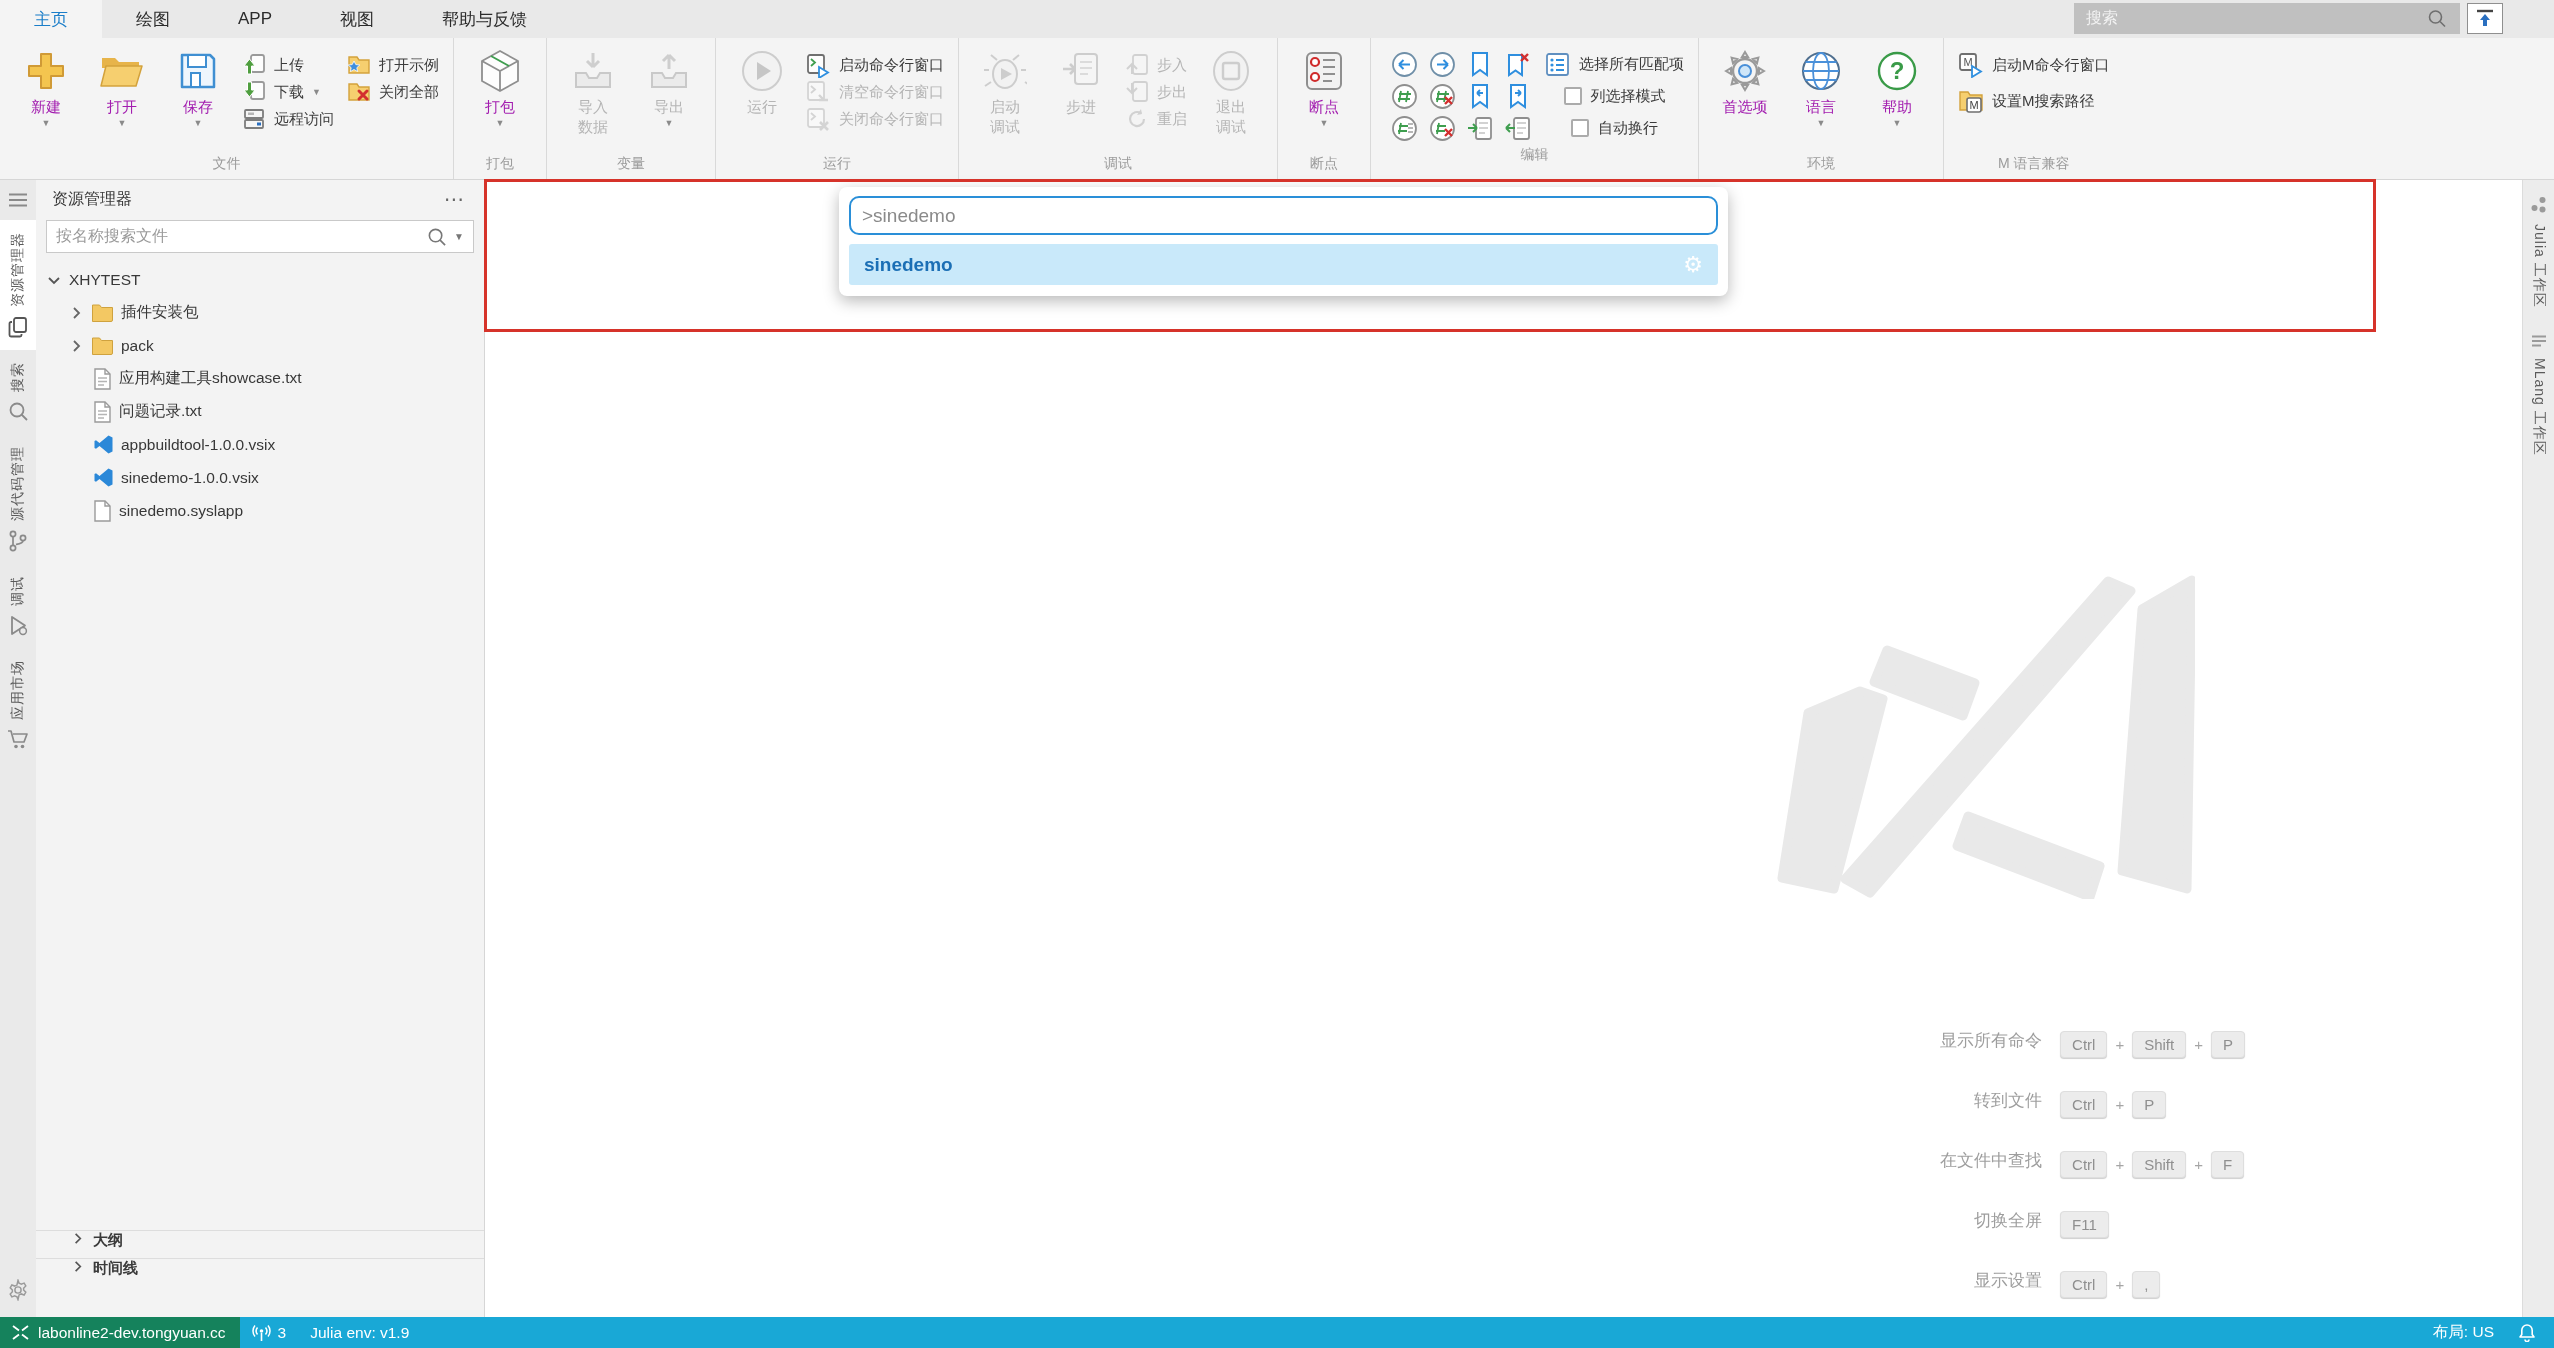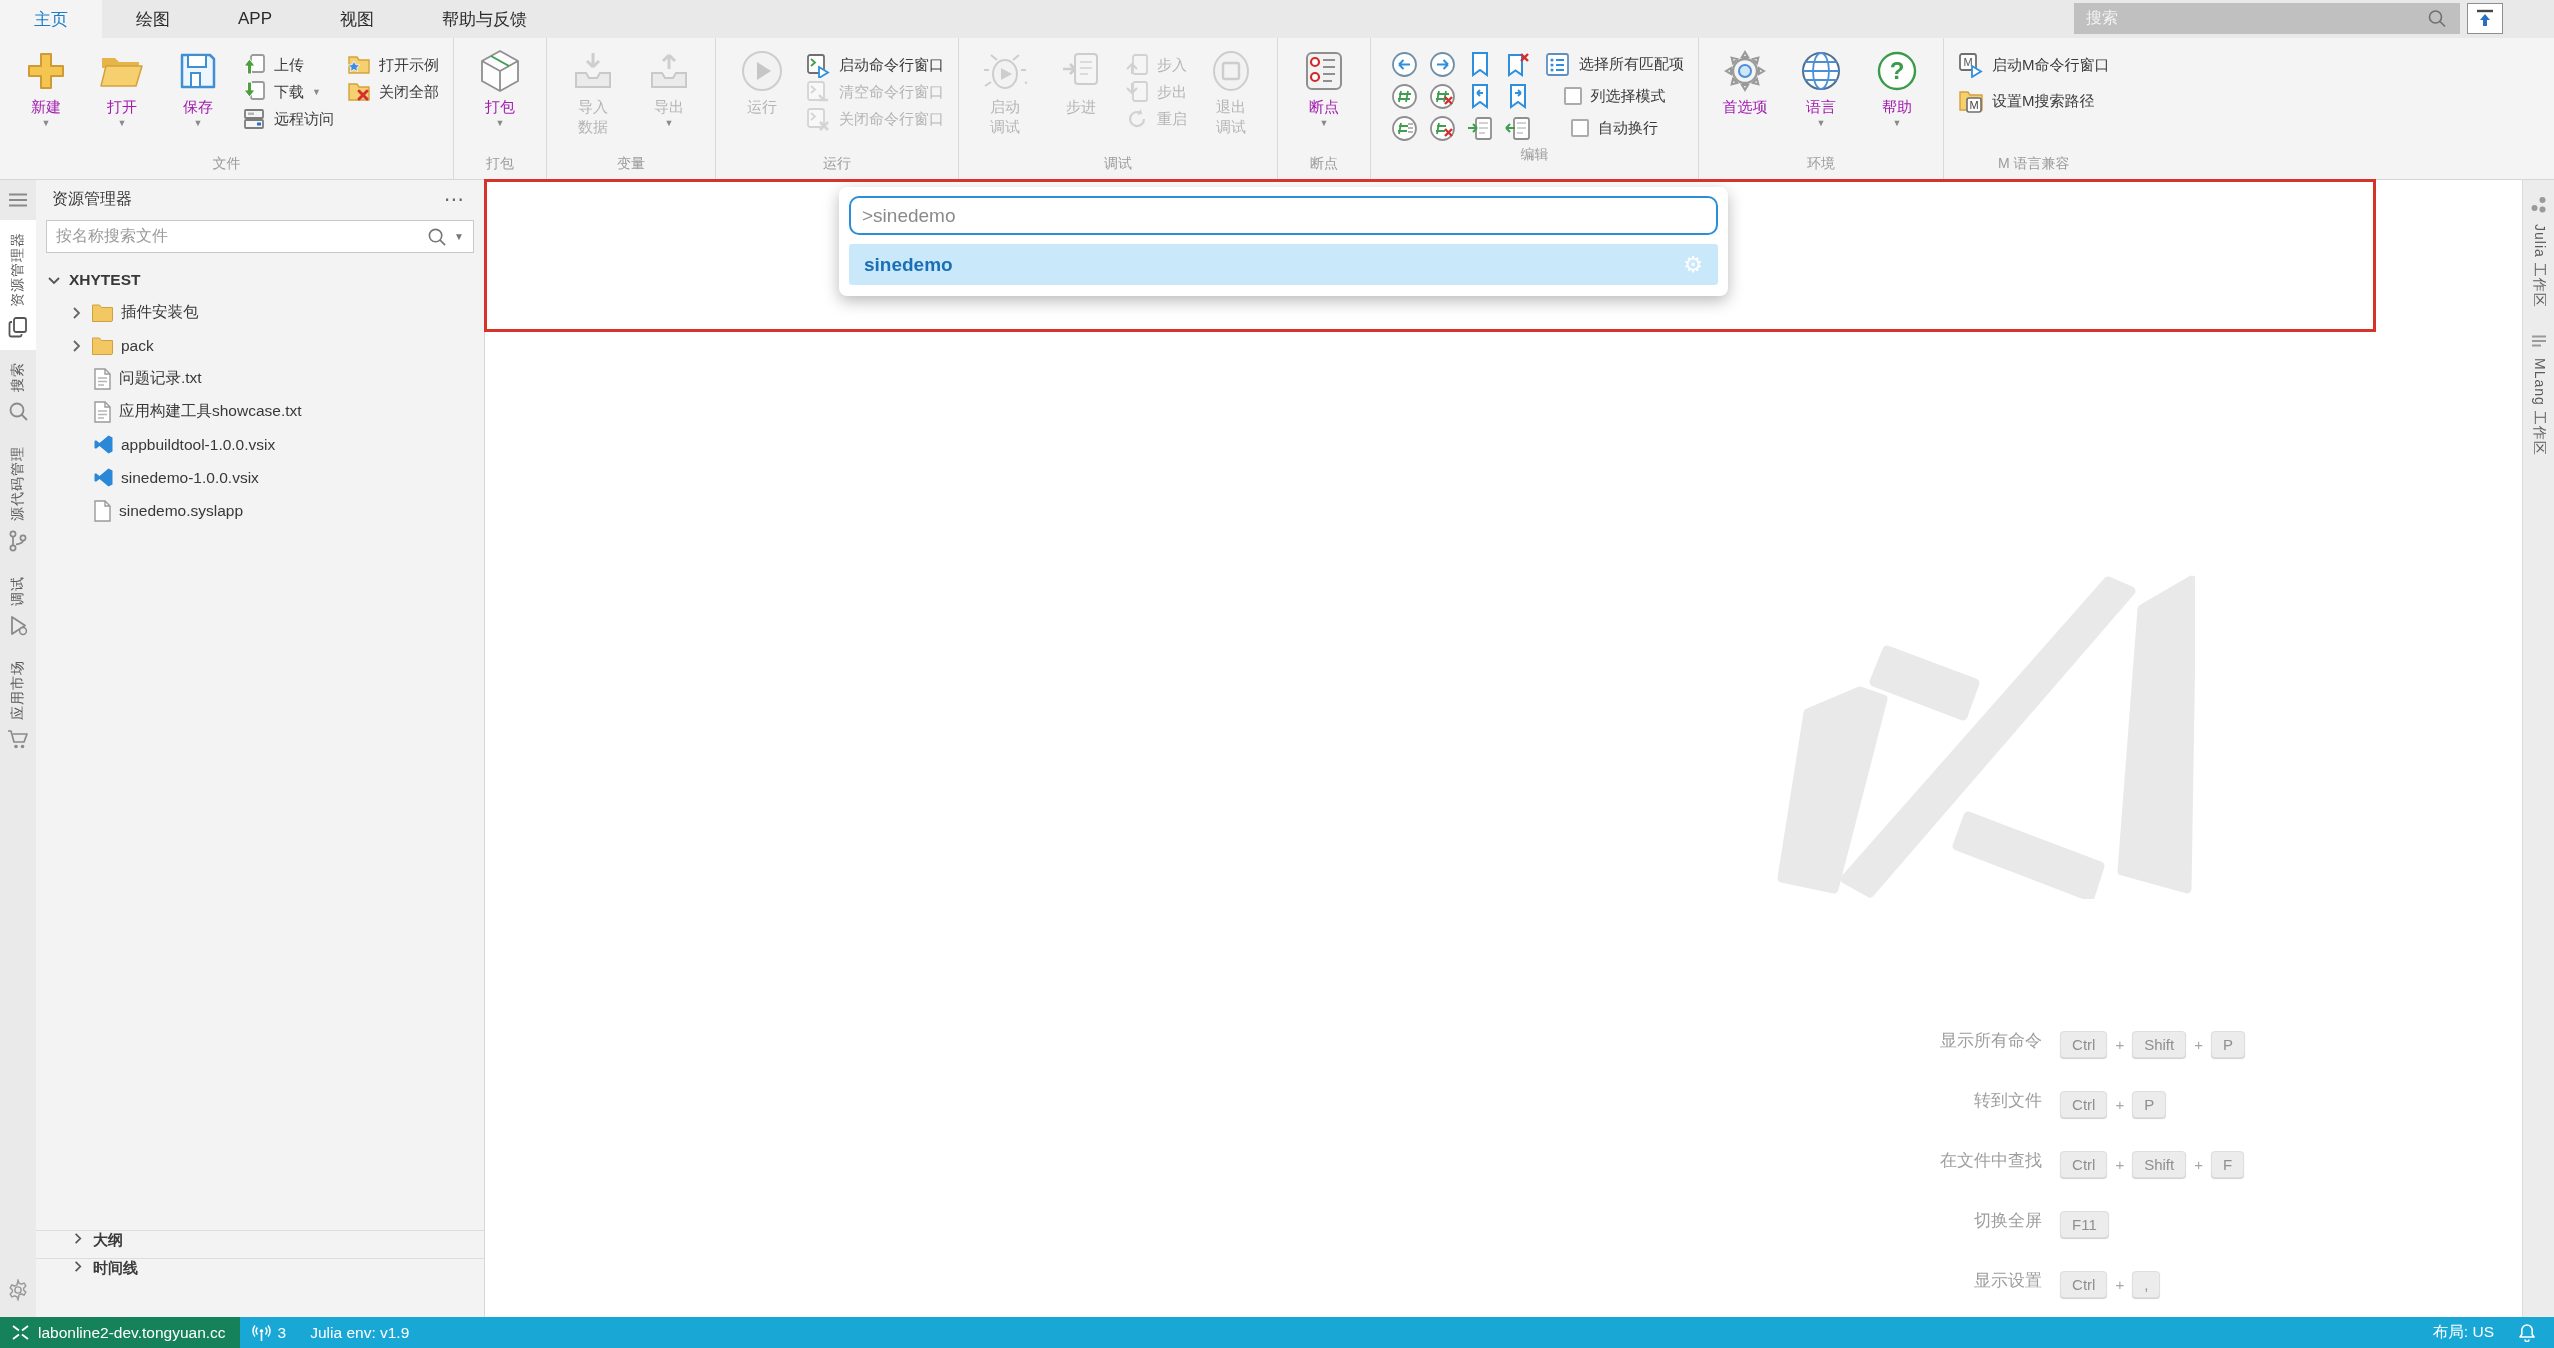--- a/index.html
+++ b/index.html
@@ -41,21 +41,21 @@
   .hamburger { display:flex; align-items:center; justify-content:center; height:40px; }
   .act-gear { position:absolute; bottom:16px; left:0; width:36px; display:flex; justify-content:center; }
 
   
   .explorer { position:absolute; left:36px; top:180px; width:449px; height:1137px; background:#f3f3f3; border-right:1px solid #d6d6d6; }
   .exp-title { height:38px; display:flex; align-items:center; padding:0 18px 0 16px; font-size:16px; color:#383838; }
   .exp-more { margin-left:auto; font-size:20px; color:#666; letter-spacing:2px; cursor:default; }
   .exp-search { margin:2px 10px 10px; height:33px; background:#fff; border:1px solid #c9c9c9; display:flex; align-items:center; padding:0 9px; gap:7px; }
   .exp-search .ph { flex:1; font-size:16px; color:#9a9a9a; }
   .tree-row { height:33px; display:flex; align-items:center; font-size:15.5px; color:#383838; gap:7px; cursor:default; }
-  .tree-root { padding-left:10px; font-weight:bold; }
+  .tree-root { padding-left:10px; font-weight:normal; }
   .tree-folder { padding-left:32px; }
   .tree-file { padding-left:57px; }
   .chev { flex:0 0 auto; display:flex; }
   .exp-bottom { position:absolute; left:0; bottom:31px; width:100%; }
   .exp-sec { height:28px; border-top:1px solid #ddd; display:flex; gap:8px; padding-left:34px; font-size:15px; font-weight:600; color:#3a3a3a; cursor:default; }
 
   
   .main { position:absolute; left:485px; top:180px; width:2037px; height:1137px; background:#fff; }
   .redrect { position:absolute; left:484px; top:179px; width:1892px; height:153px; border:3px solid #d6332a; z-index:40; pointer-events:none; }
   .palette { position:absolute; left:839px; top:187px; width:889px; background:#fff; border-radius:8px; box-shadow:0 5px 16px rgba(0,0,0,.28); padding:9px 10px 11px; z-index:30; }
@@ -611,29 +611,29 @@
           <path d="M1.5 2h7l2 2.5h11V17a1.5 1.5 0 0 1-1.5 1.5H1.5z" fill="#f3c863" stroke="#cfa23e" stroke-width="1"></path>
         </svg>
       <span>pack</span>
     </div>
     <div class="tree-row tree-file">
       <svg width="19" height="22" viewBox="0 0 19 22">
           <path d="M2 1h10l5 5v15H2z" fill="#fff" stroke="#9a9a9a" stroke-width="1.4"></path>
           <path d="M12 1v5h5" fill="none" stroke="#9a9a9a" stroke-width="1.4"></path>
           <path d="M5 10h9M5 13.5h9M5 17h6" stroke="#b5b5b5" stroke-width="1.4"></path>
         </svg>
-      <span>问题记录.txt</span>
+      <span>应用构建工具showcase.txt</span>
     </div>
     <div class="tree-row tree-file">
       <svg width="19" height="22" viewBox="0 0 19 22">
           <path d="M2 1h10l5 5v15H2z" fill="#fff" stroke="#9a9a9a" stroke-width="1.4"></path>
           <path d="M12 1v5h5" fill="none" stroke="#9a9a9a" stroke-width="1.4"></path>
           <path d="M5 10h9M5 13.5h9M5 17h6" stroke="#b5b5b5" stroke-width="1.4"></path>
         </svg>
-      <span>应用构建工具showcase.txt</span>
+      <span>问题记录.txt</span>
     </div>
     <div class="tree-row tree-file">
       <svg width="21" height="21" viewBox="0 0 21 21">
           <path d="M15.5 1.5L6.5 9 3 6.2 1.5 7v7l1.5.8L6.5 12l9 7.5 4-2v-14z" fill="#2b88d8"></path>
         </svg>
       <span>appbuildtool-1.0.0.vsix</span>
     </div>
     <div class="tree-row tree-file">
       <svg width="21" height="21" viewBox="0 0 21 21">
           <path d="M15.5 1.5L6.5 9 3 6.2 1.5 7v7l1.5.8L6.5 12l9 7.5 4-2v-14z" fill="#2b88d8"></path>

